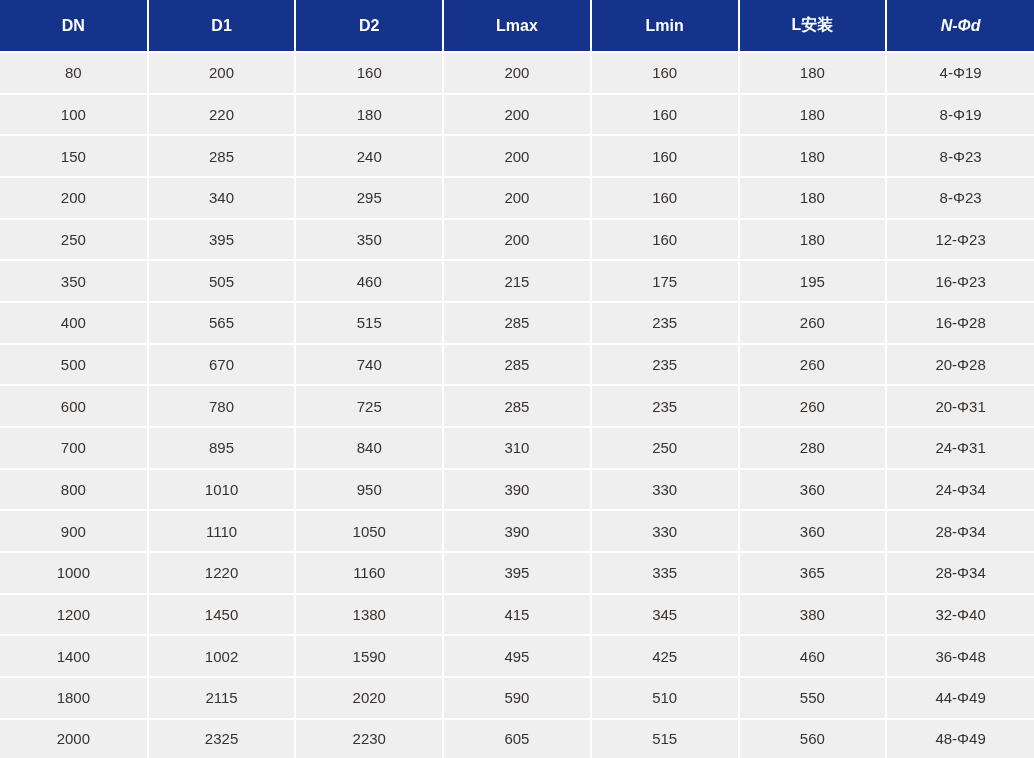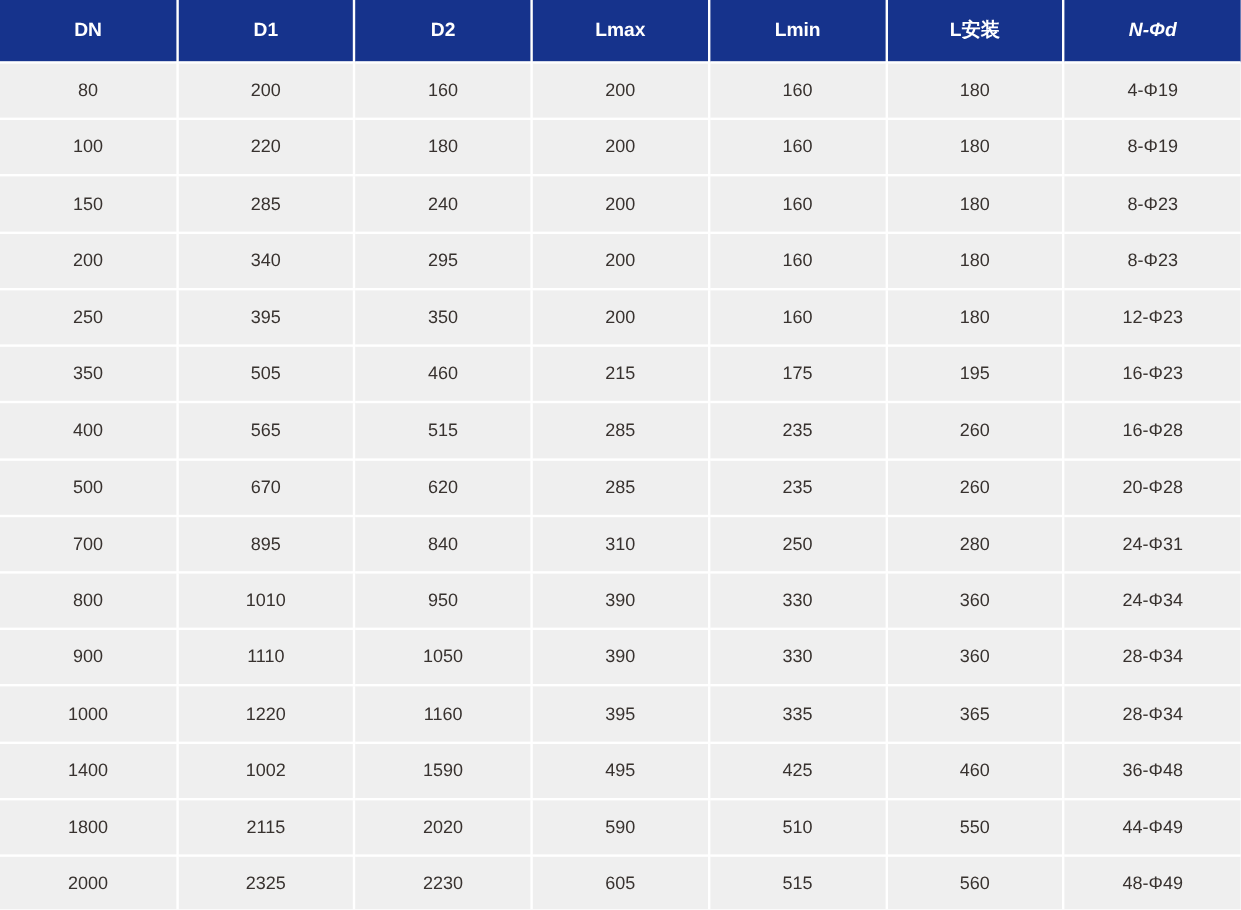--- a/index.html
+++ b/index.html
@@ -128,25 +128,34 @@
         <td>565</td>
         <td>515</td>
         <td>285</td>
         <td>235</td>
         <td>260</td>
         <td>16-Φ28</td>
       </tr>
       <tr>
         <td>500</td>
         <td>670</td>
-        <td>620</td>
+        <td>740</td>
         <td>285</td>
         <td>235</td>
         <td>260</td>
         <td>20-Φ28</td>
+      </tr>
+      <tr>
+        <td>600</td>
+        <td>780</td>
+        <td>725</td>
+        <td>285</td>
+        <td>235</td>
+        <td>260</td>
+        <td>20-Φ31</td>
       </tr>
       <tr>
         <td>700</td>
         <td>895</td>
         <td>840</td>
         <td>310</td>
         <td>250</td>
         <td>280</td>
         <td>24-Φ31</td>
       </tr>
@@ -171,20 +180,29 @@
       <tr>
         <td>1000</td>
         <td>1220</td>
         <td>1160</td>
         <td>395</td>
         <td>335</td>
         <td>365</td>
         <td>28-Φ34</td>
       </tr>
       <tr>
+        <td>1200</td>
+        <td>1450</td>
+        <td>1380</td>
+        <td>415</td>
+        <td>345</td>
+        <td>380</td>
+        <td>32-Φ40</td>
+      </tr>
+      <tr>
         <td>1400</td>
         <td>1002</td>
         <td>1590</td>
         <td>495</td>
         <td>425</td>
         <td>460</td>
         <td>36-Φ48</td>
       </tr>
       <tr>
         <td>1800</td>

